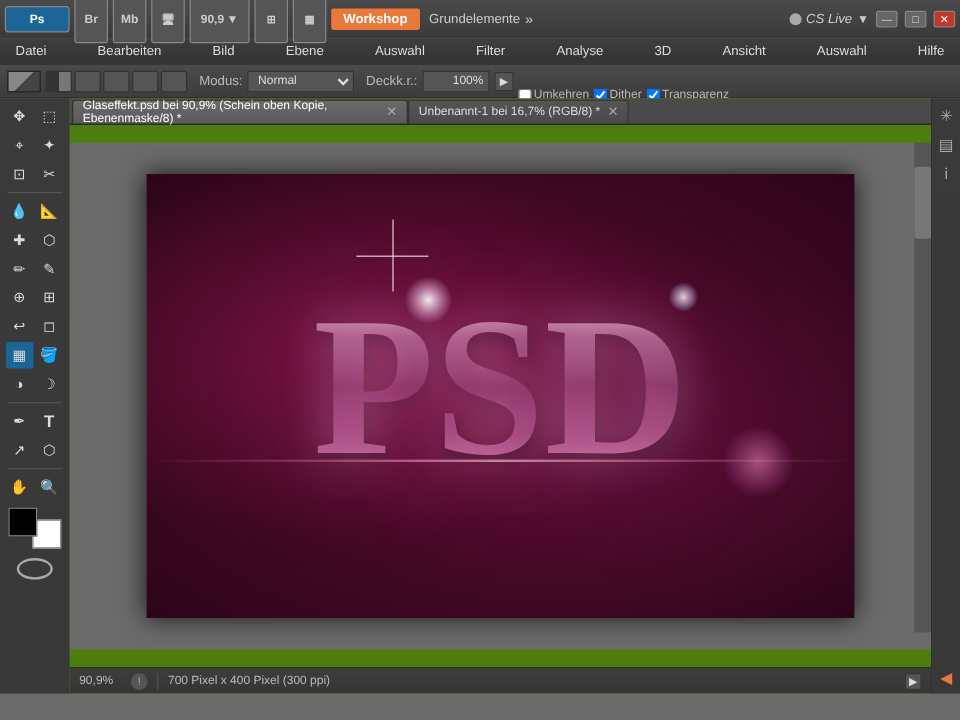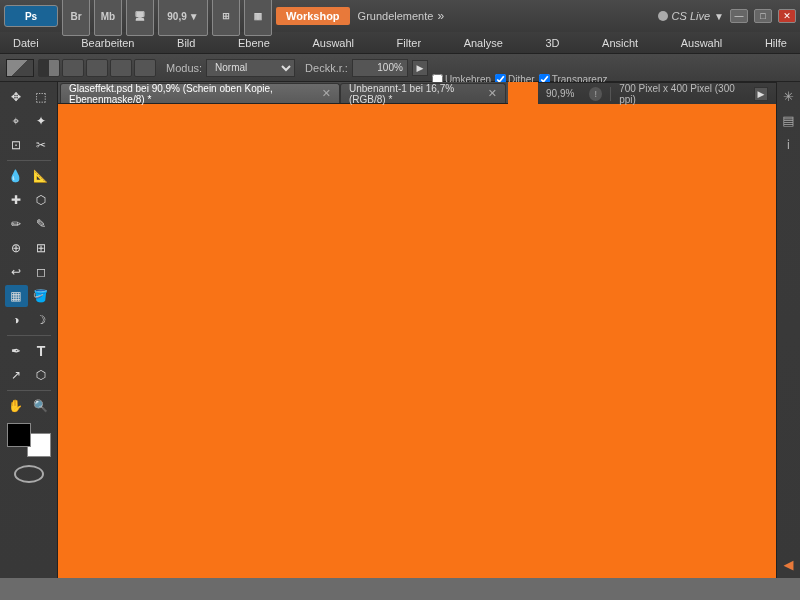--- a/index.html
+++ b/index.html
@@ -252,23 +252,23 @@
     .ellipse-shape {
       width: 30px;
       height: 18px;
       border: 2px solid #aaa;
       border-radius: 50%;
     }
 
     
     #canvas-area {
       flex: 1;
-      background: #f97316;
-      display: flex;
-      flex-direction: row;
+      background: #4d7c0f;
+      display: flex;
+      flex-direction: column;
       overflow: hidden;
       gap: 15px;
     }
 
     
     #tabs-bar {
       height: 22px;
       background: #4a4a4a;
       display: flex;
       align-items: flex-end;

